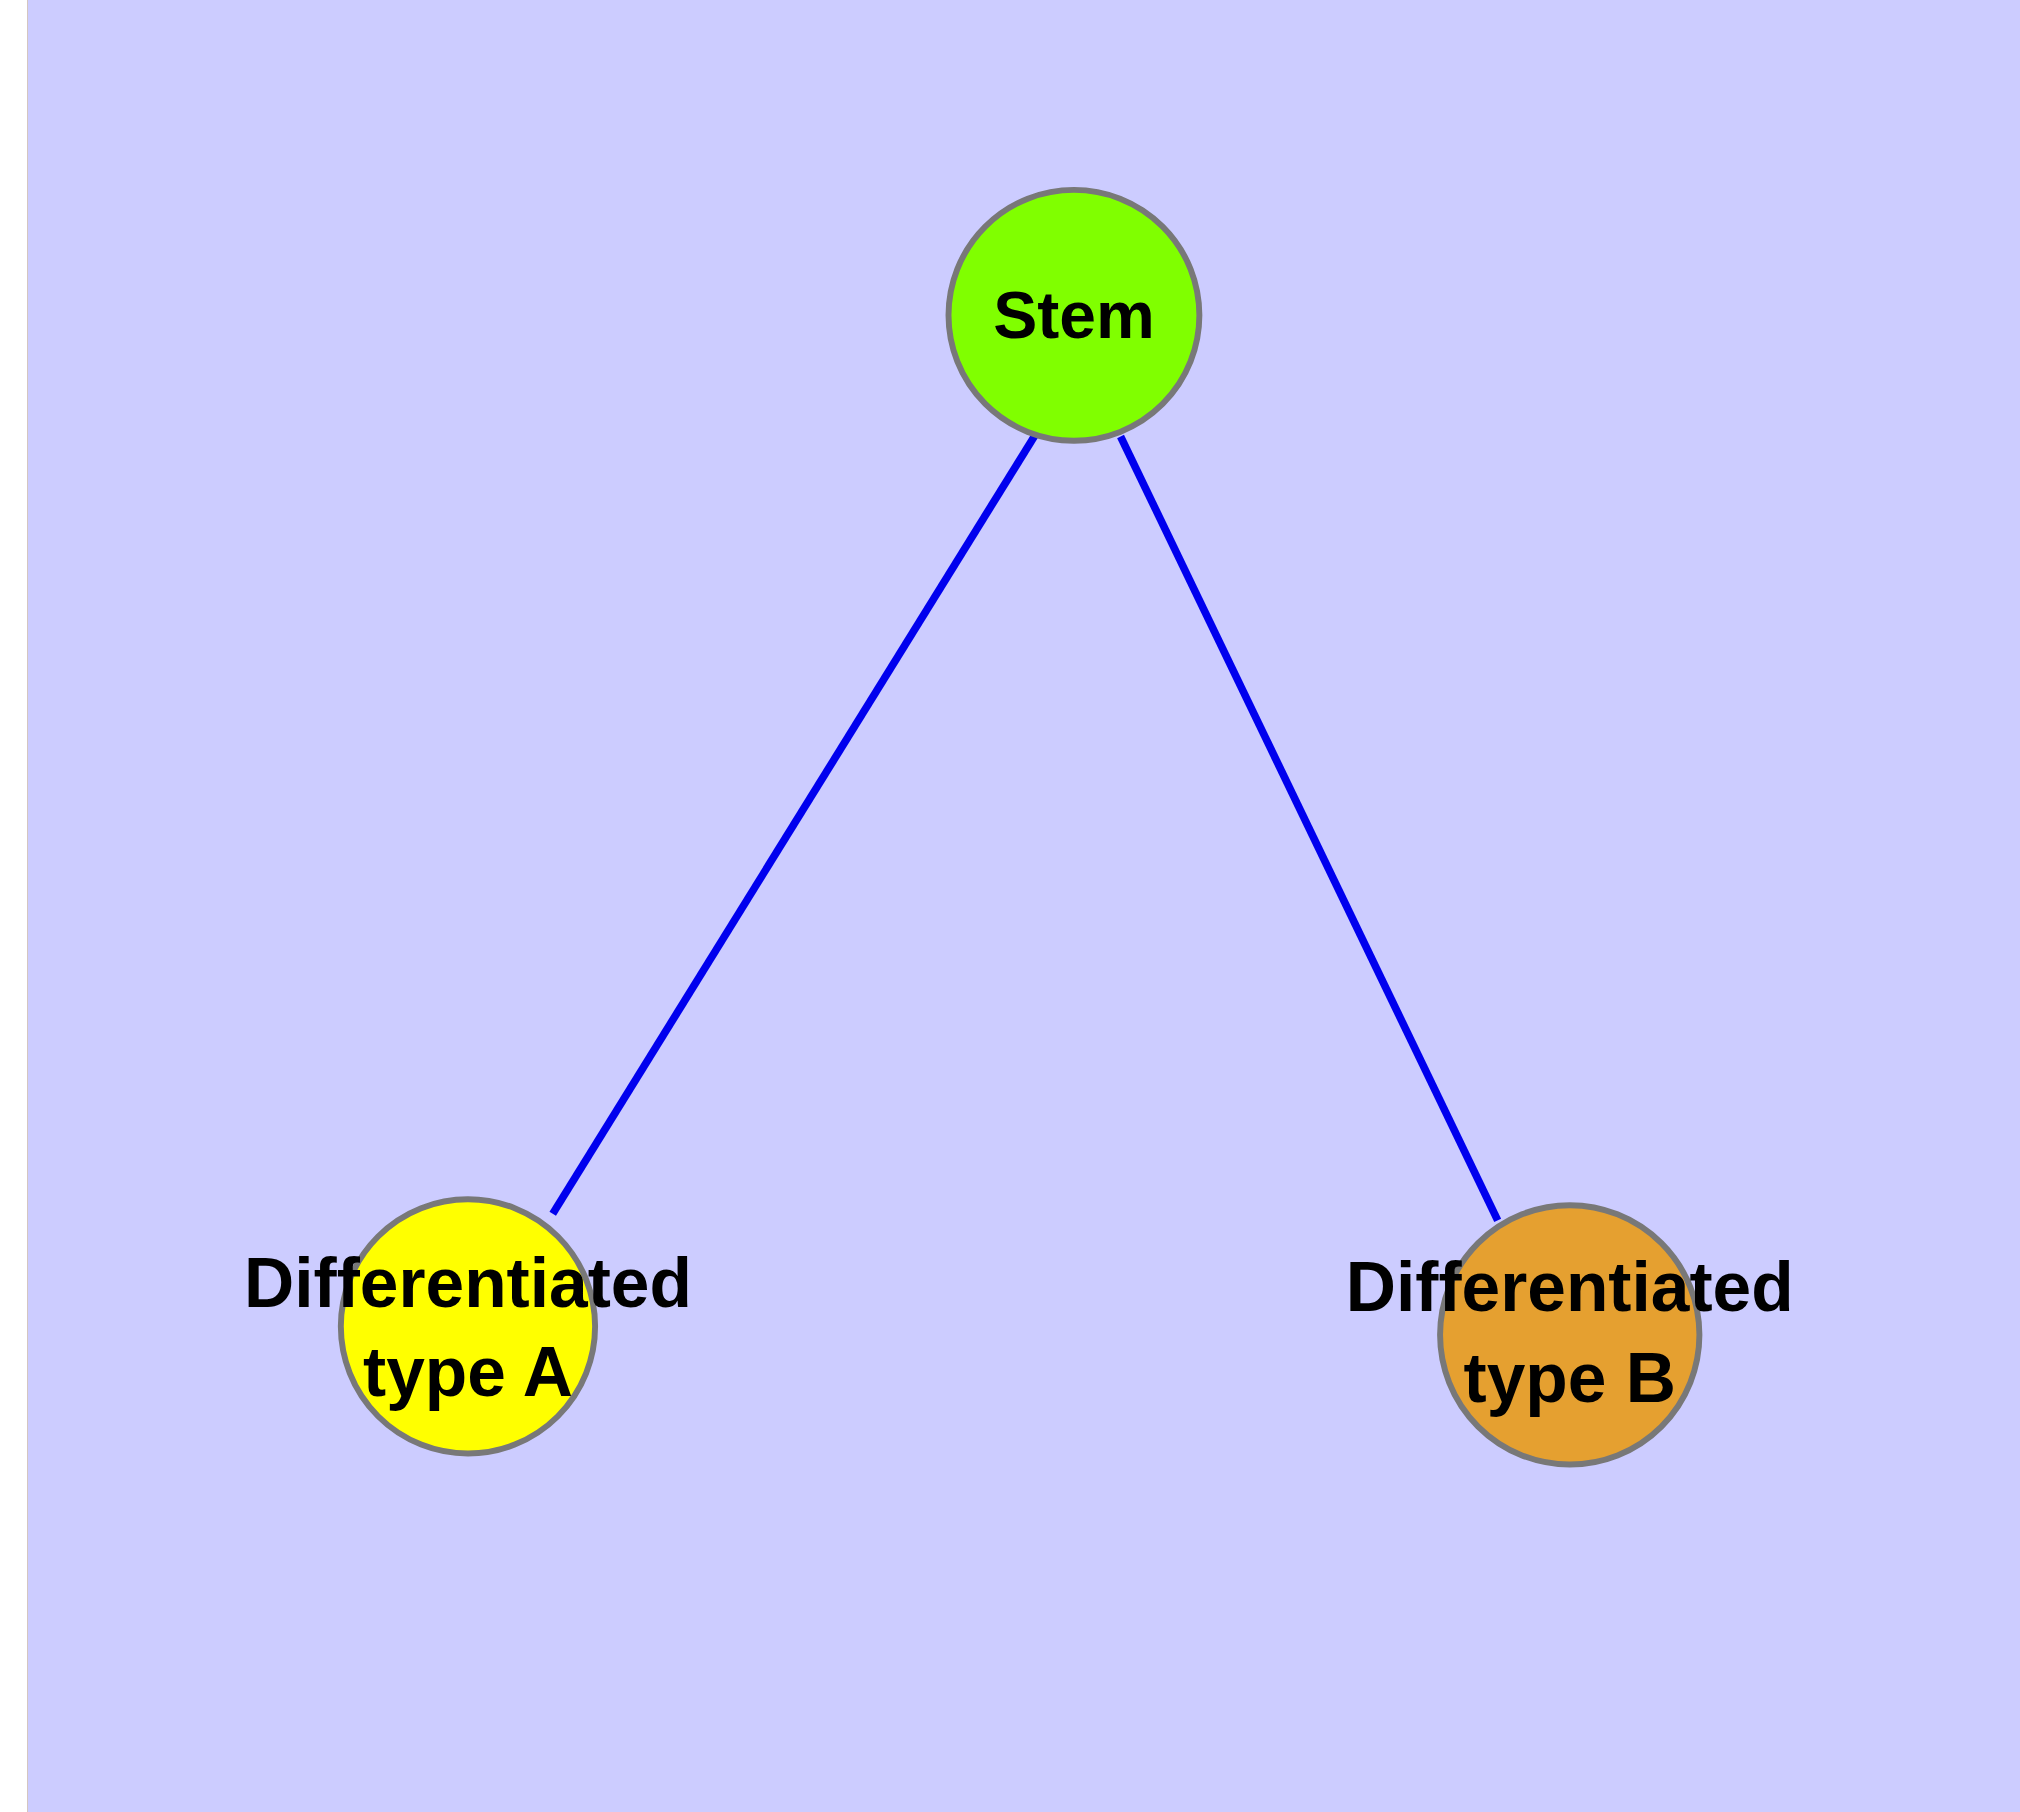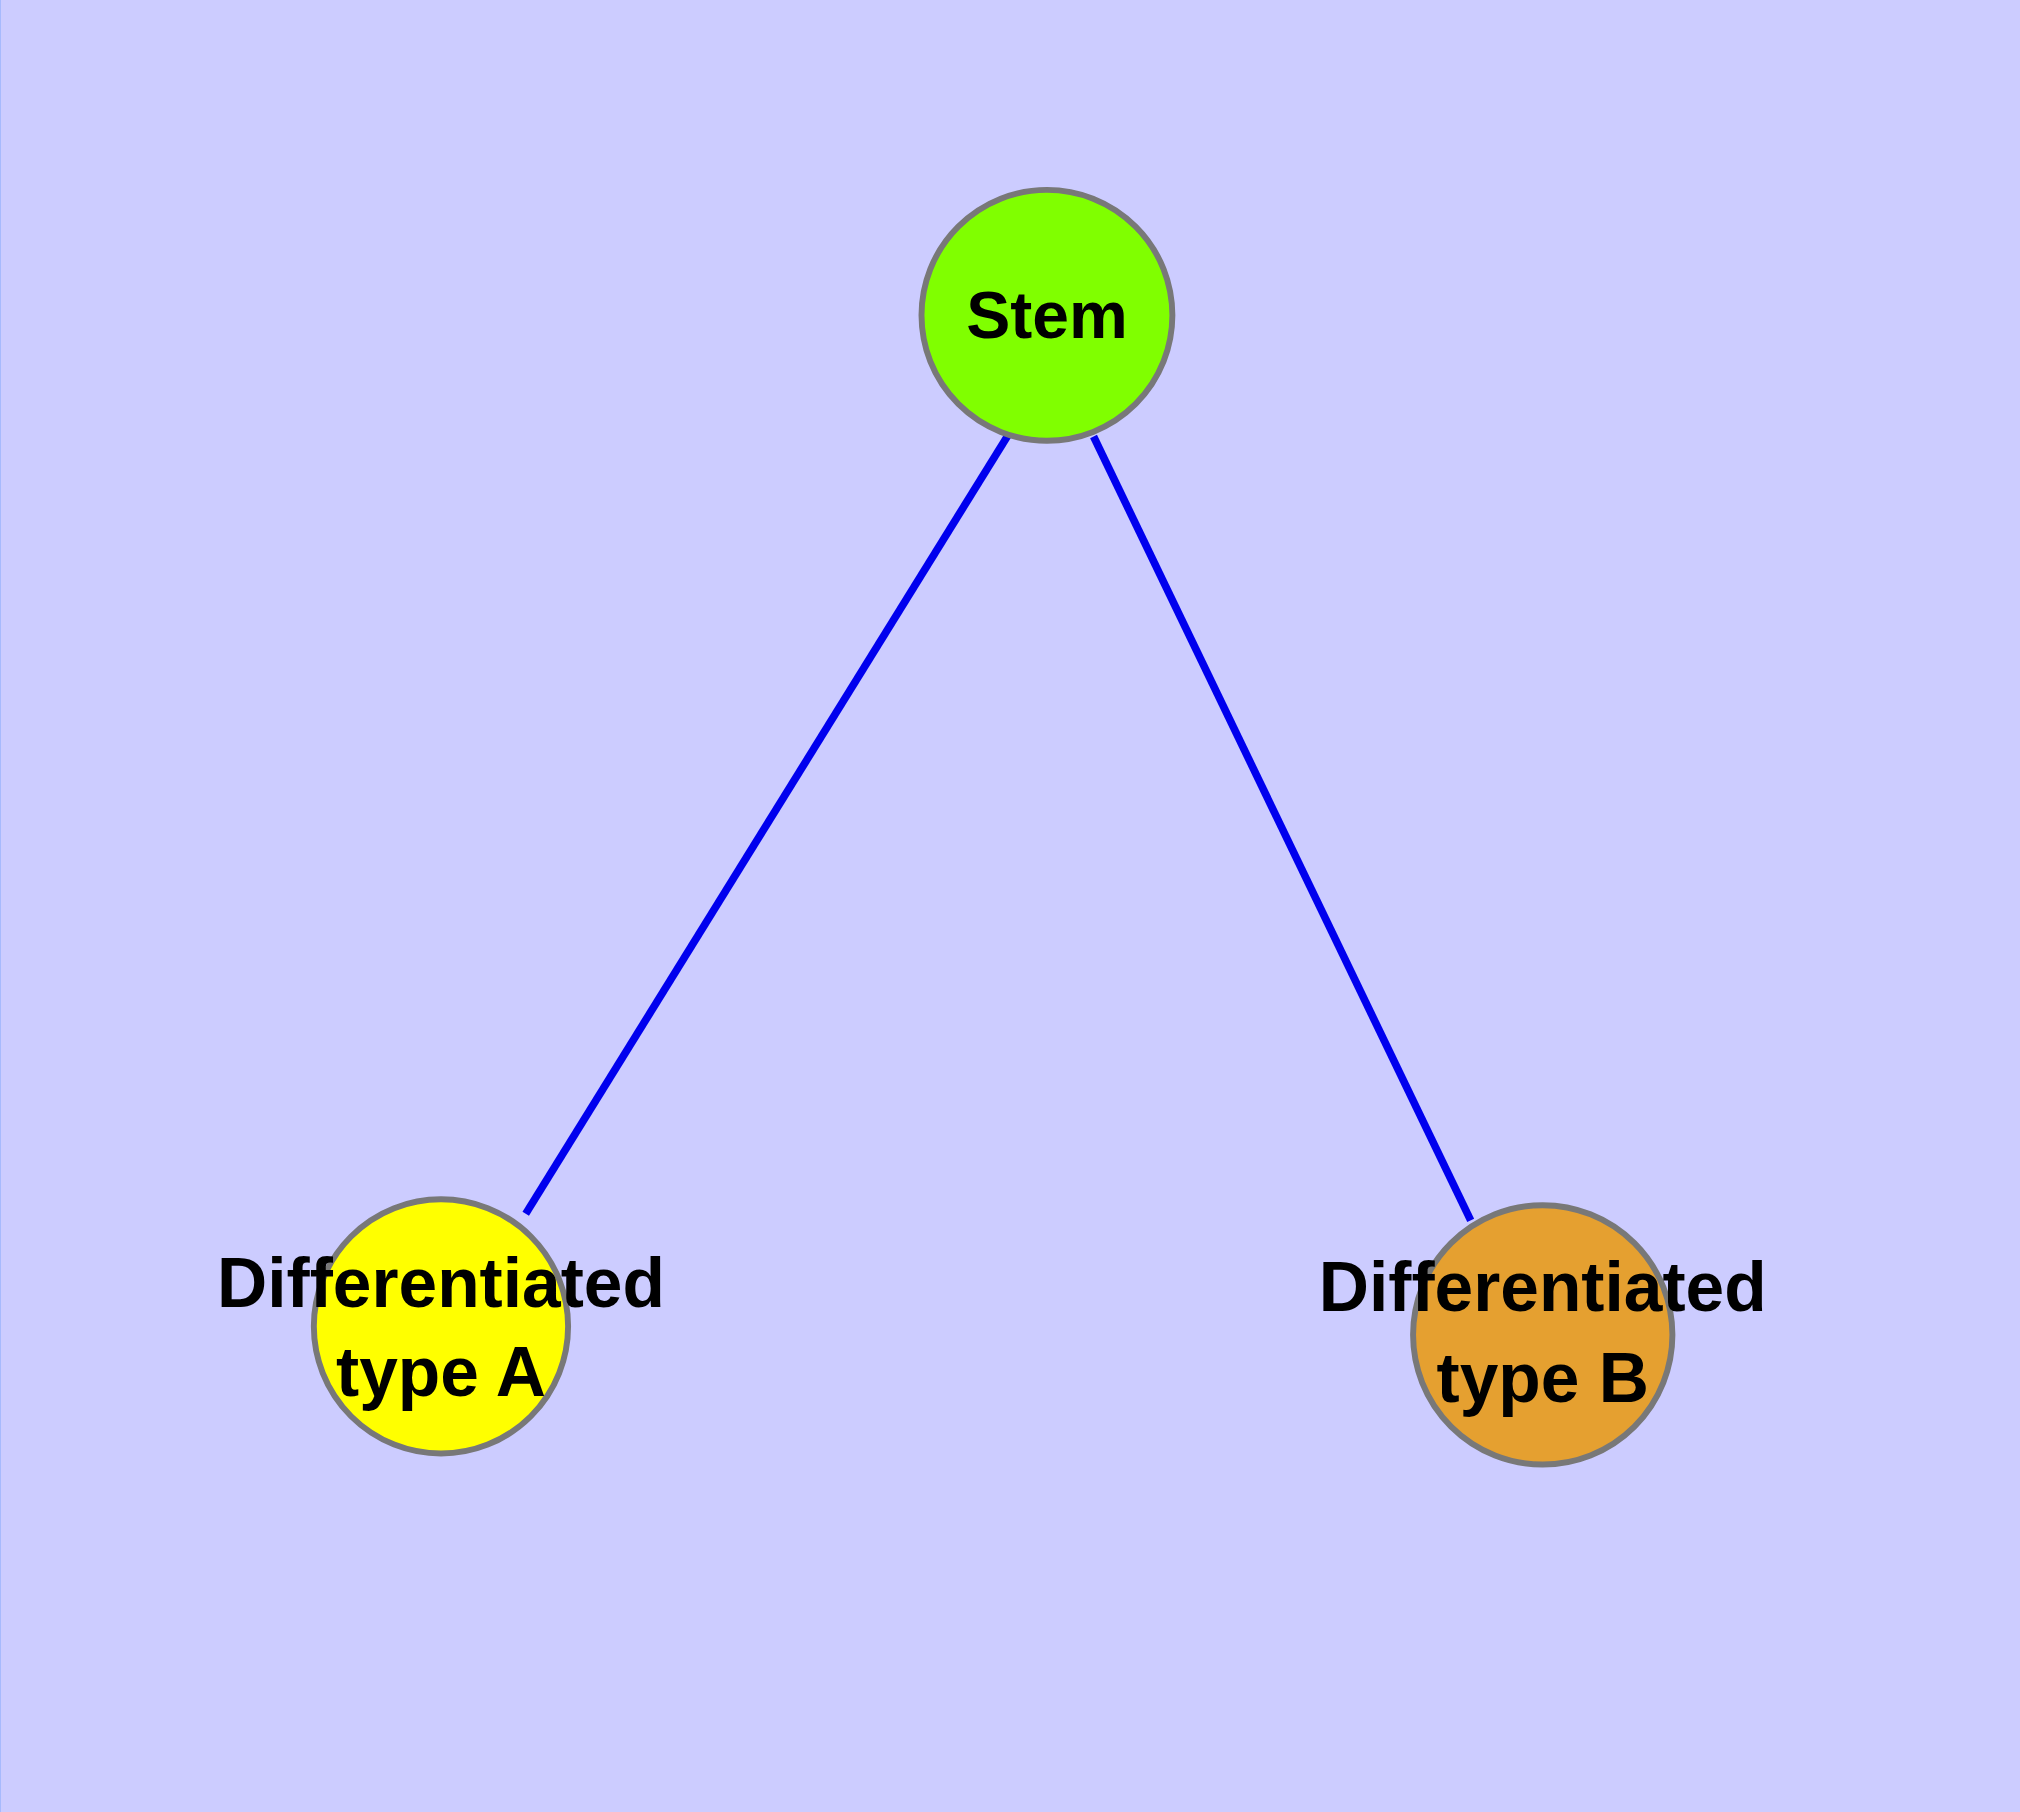--- a/index.html
+++ b/index.html
@@ -10,21 +10,22 @@
   body {
     width: 2021px;
     height: 1812px;
     overflow: hidden;
     font-family: "Liberation Sans", sans-serif;
   }
   #diagram-root {
     position: relative;
     width: 1659px;
     height: 1812px;
-    background: #3b82f6;
+    background: #eab308;
+    margin-left: 27px;
   }
   #graph-svg {
     position: absolute;
     left: 0;
     top: 0;
     width: 2021px;
     height: 1812px;
     display: block;
   }
   .node-label {

